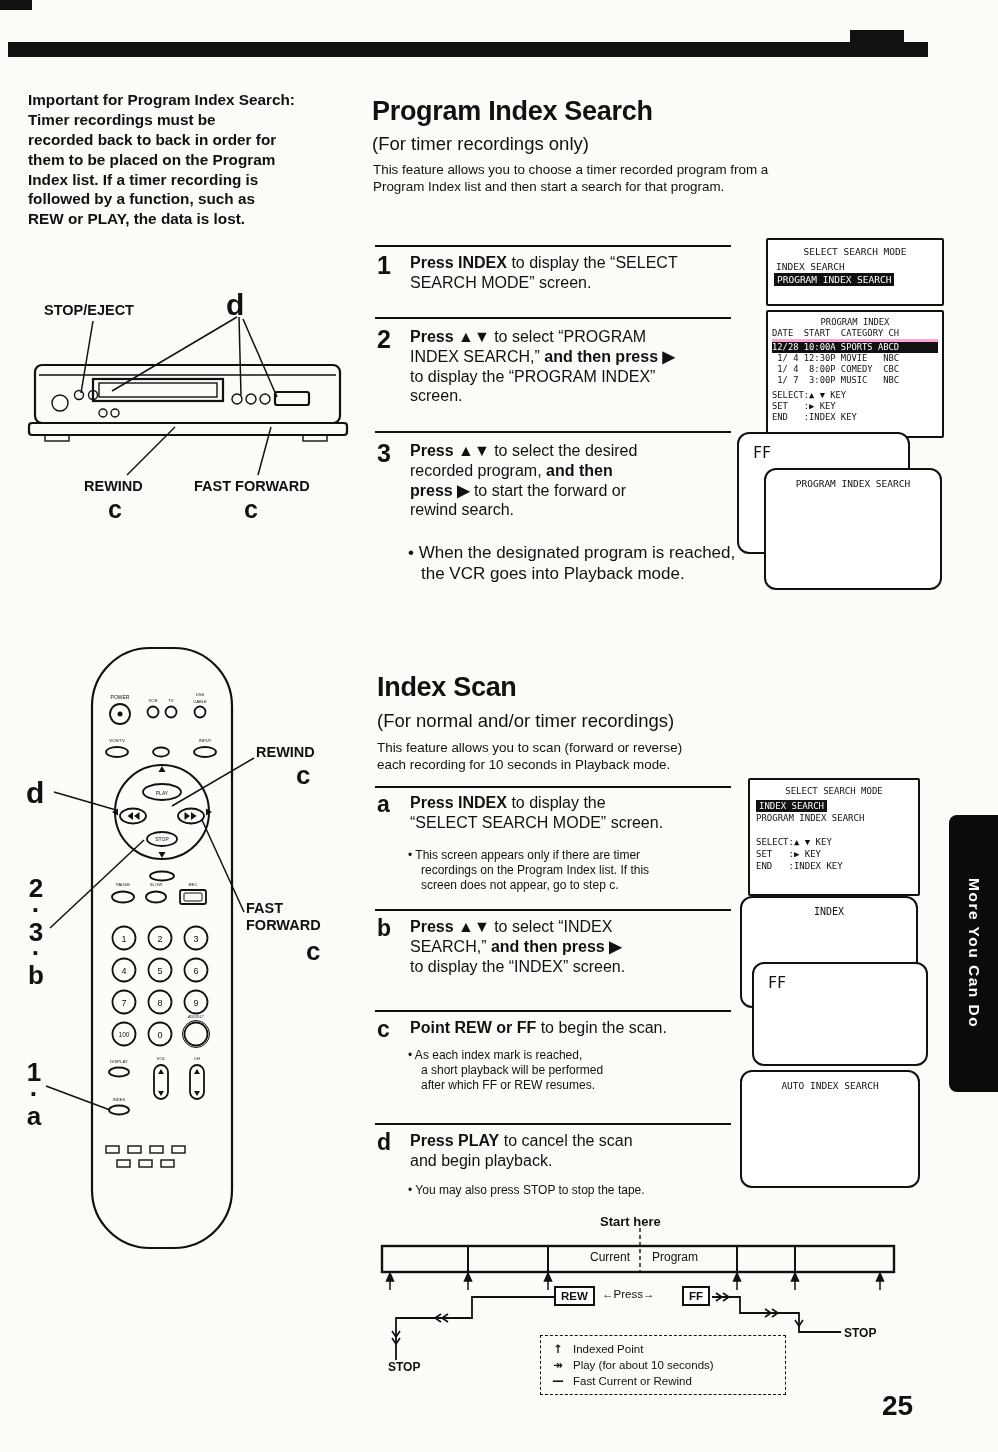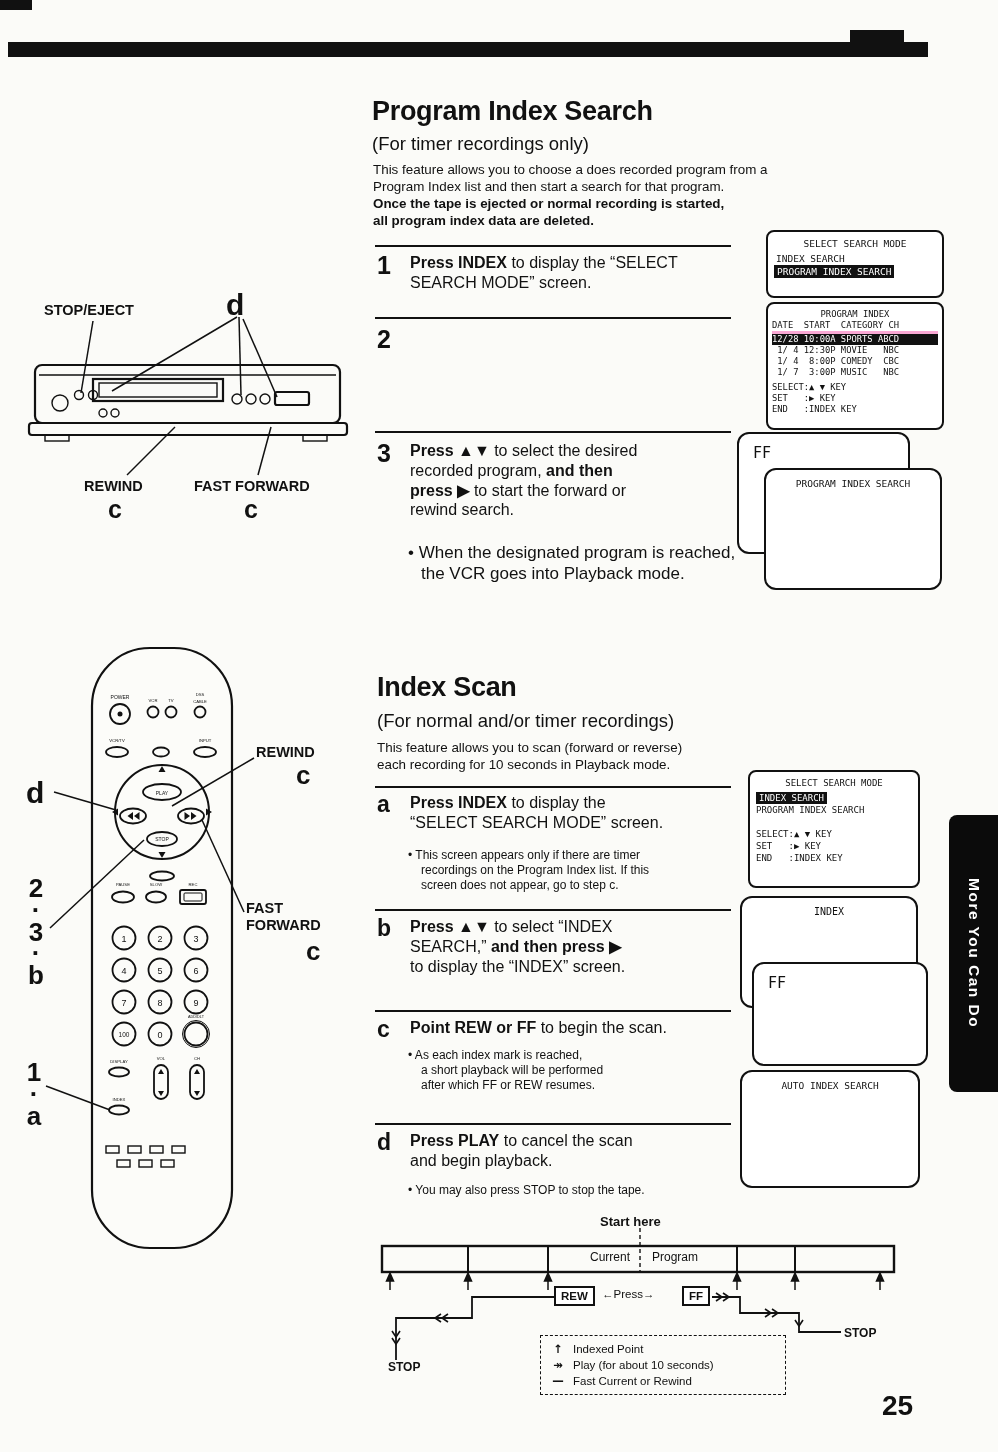--- a/index.html
+++ b/index.html
@@ -15,21 +15,21 @@
   .body13{position:absolute;font-size:13.4px;line-height:1.27;white-space:pre-line;}
   .sep{position:absolute;left:375px;width:356px;height:2px;background:#111;}
   .step{position:absolute;display:flex;gap:9px;}
   .snum{font-weight:700;font-size:25px;line-height:1.02;width:24px;flex:none;}
   .stext{font-size:16px;line-height:1.24;white-space:pre-line;}
   .bullet{position:absolute;font-size:17px;line-height:1.26;white-space:pre-line;
           padding-left:13px;text-indent:-13px;}
   .callout{position:absolute;font-weight:700;}
   .screen{position:absolute;background:#fff;border:2px solid #111;
           font-family:"DejaVu Sans Mono",monospace;color:#111;box-sizing:border-box;}
-  .r4{border-radius:8px;}
+  .r4{border-radius:2px;margin-top:8px;}
   .r10{border-radius:12px;}
   .ctr{text-align:center;}
   .inv{background:#111;color:#fff;display:inline-block;padding:0 3px;}
   .bar{position:absolute;background:#111;}
   .sidetab{position:absolute;background:#0b0b0b;color:#fff;border-radius:8px 0 0 8px;
            display:flex;align-items:center;justify-content:center;}
   .sidetab span{writing-mode:vertical-rl;font-weight:700;font-size:15.5px;letter-spacing:1.5px;}
   svg{position:absolute;}
   svg text{font-family:"Liberation Sans",sans-serif;fill:#111;}
   .mid{text-anchor:middle;}
@@ -42,20 +42,27 @@
 </style>
 </head>
 <body>
 
 <div id="page">
 
   <div class="bar" style="left:0;top:0;width:32px;height:10px;"></div>
   <div class="bar" style="left:8px;top:42px;width:920px;height:15px;"></div>
   <div class="bar" style="left:850px;top:30px;width:54px;height:13px;"></div>
 
+  <div class="note" style="left:28px;top:90px;width:326px;">Important for Program Index Search:
+Timer recordings must be
+recorded back to back in order for
+them to be placed on the Program
+Index list. If a timer recording is
+followed by a function, such as
+REW or PLAY, the data is lost.</div>
 
   <svg style="left:15px;top:295px;" width="340" height="215" viewBox="0 0 340 215">
     <g fill="none" stroke="#111" stroke-width="2.2">
       <rect x="20" y="70" width="305" height="58" rx="7"></rect>
       <rect x="14" y="128" width="318" height="12" rx="3"></rect>
       <rect x="78" y="84" width="130" height="22"></rect>
       <rect x="260" y="97" width="34" height="13" rx="2"></rect>
     </g>
     <g fill="none" stroke="#111" stroke-width="1.4">
       <line x1="24" y1="80" x2="321" y2="80"></line>
@@ -202,35 +209,37 @@
 ·
 3
 ·
 b</div>
   <div class="callout pre" style="left:22px;top:1062px;width:24px;font-size:26px;line-height:0.84;text-align:center;">1
 ·
 a</div>
 
   <div class="h1" style="left:372px;top:96px;">Program Index Search</div>
   <div class="h2" style="left:372px;top:133px;">(For timer recordings only)</div>
-  <div class="body13" style="left:373px;top:161px;width:520px;">This feature allows you to choose a does recorded program from a
+  <div class="body13" style="left:373px;top:161px;width:520px;">This feature allows you to choose a timer recorded program from a
 Program Index list and then start a search for that program.</div>
-  <div class="body13 b" style="left:373px;top:195px;width:520px;">Once the tape is ejected or normal recording is started,
-all program index data are deleted.</div>
 
   <div class="sep" style="top:245px;"></div>
   <div class="step" style="left:377px;top:253px;width:352px;">
     <div class="snum">1</div>
     <div class="stext"><span class="b">Press INDEX</span><span> to display the “SELECT
 SEARCH MODE” screen.</span></div>
   </div>
 
   <div class="sep" style="top:317px;"></div>
   <div class="step" style="left:377px;top:327px;width:352px;">
     <div class="snum">2</div>
+    <div class="stext"><span class="b">Press ▲▼</span><span> to select “PROGRAM
+INDEX SEARCH,” </span><span class="b">and then press ▶</span><span>
+to display the “PROGRAM INDEX”
+screen.</span></div>
   </div>
 
   <div class="sep" style="top:431px;"></div>
   <div class="step" style="left:377px;top:441px;width:330px;">
     <div class="snum">3</div>
     <div class="stext"><span class="b">Press ▲▼</span><span> to select the desired
 recorded program, </span><span class="b">and then
 press ▶</span><span> to start the forward or
 rewind search.</span></div>
   </div>

